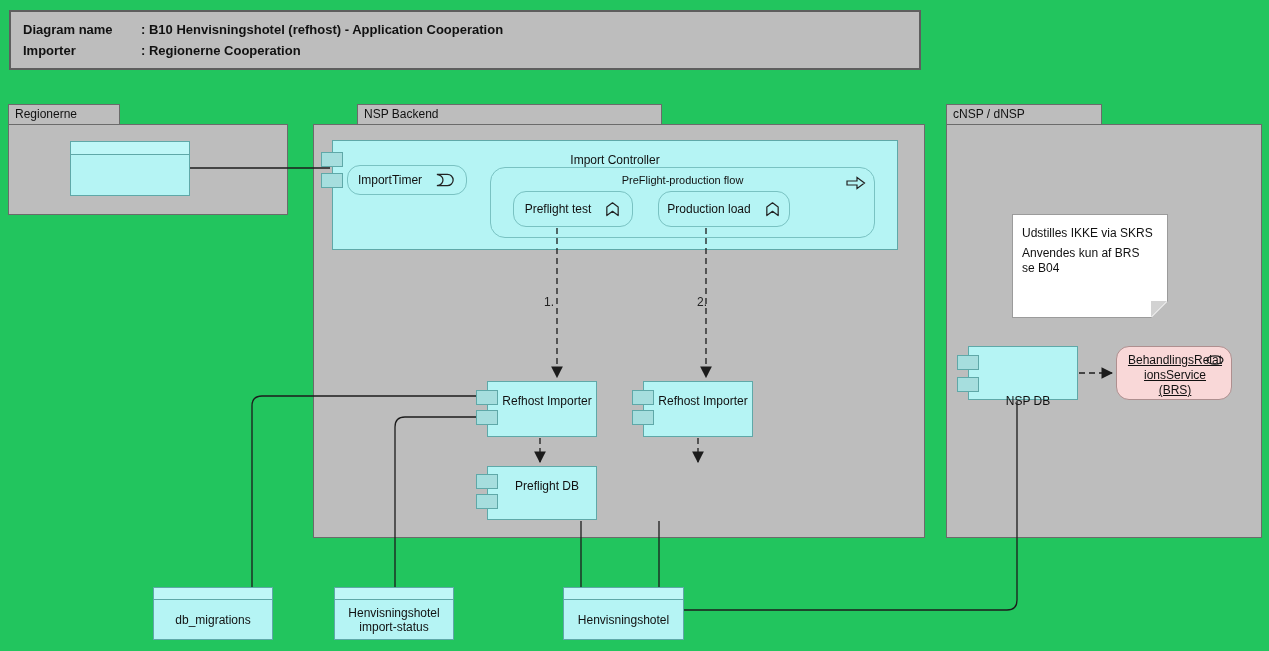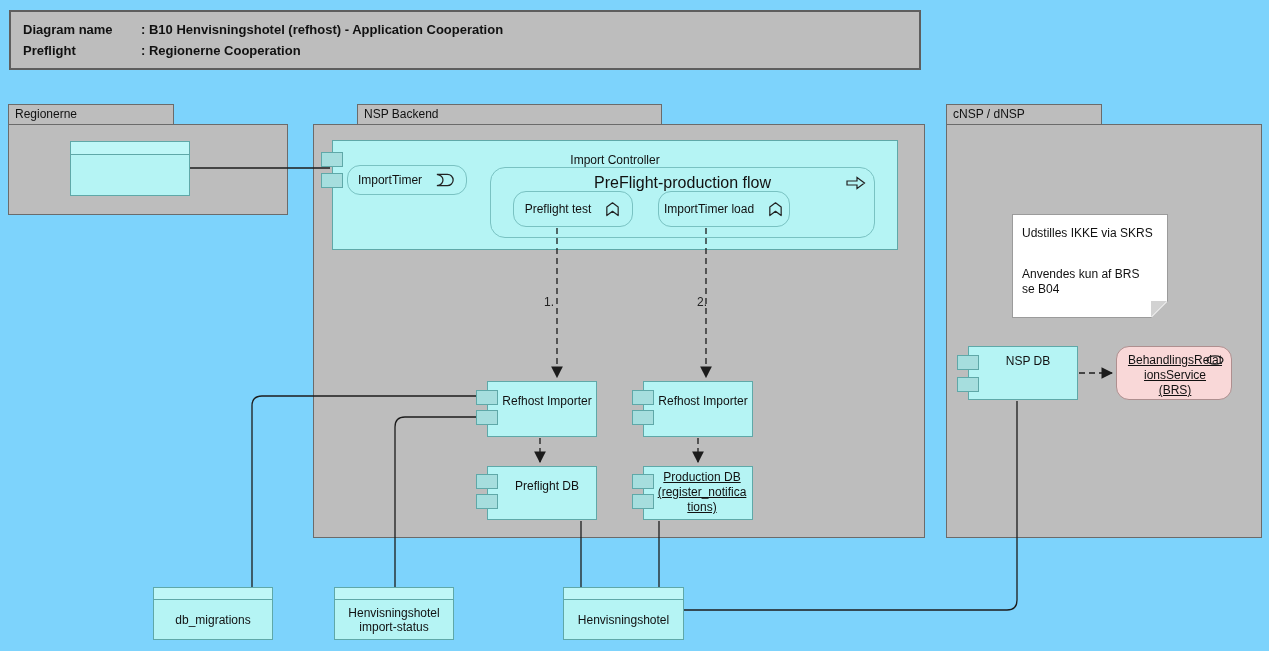--- a/index.html
+++ b/index.html
@@ -1,19 +1,19 @@
 <!DOCTYPE html>
 <html><head>
 <meta charset="utf-8">
 <style>
   html,body { margin:0; padding:0; background:#ffffff; }
   * { box-sizing:border-box; }
   .canvas {
     position:relative; width:1269px; height:651px;
-    font-family:"Liberation Sans", sans-serif; color:#111; overflow:hidden; background:#7dd3fc;
+    font-family:"Liberation Sans", sans-serif; color:#111; overflow:hidden; background:#22c55e;
   }
   
   .title-block {
     position:absolute; left:9px; top:10px; width:912px; height:60px;
     background:#bdbdbd; border:2px solid #5e5e5e; padding:7px 12px;
   }
   .title-row { display:flex; line-height:21px; font-size:13px; font-weight:bold; }
   .title-row .tlabel { width:118px; flex:0 0 auto; }
   
   .group-tab {
@@ -34,21 +34,21 @@
   }
   .toplabel { padding-top:12px; }
   .wrapword { overflow-wrap:anywhere;text-decoration:underline; }
   
   .rbox {
     position:absolute; background:#b5f4f4; border:1.3px solid #79c2c2; border-radius:13px;
     font-size:12px; display:flex; align-items:center; justify-content:center; gap:13px; z-index:4;
   }
   .flowbox {
     position:absolute; background:#b5f4f4; border:1.3px solid #79c2c2; border-radius:15px;
-    font-size:16px; z-index:4; text-align:center;
+    font-size:11px; z-index:4; text-align:center;
   }
   .flowbox .flow-title { padding-top:6px; }
   .flowbox .proc-icon { position:absolute; right:8px; top:8px; }
   
   .band { position:absolute; left:0; top:0; right:0; border-bottom:1.3px solid #5fa8a8; background:#bff7f7; }
   .band-label { position:absolute; left:0; right:0; display:flex; align-items:center; justify-content:center; flex-direction:column; }
   
   .service {
     position:absolute; background:#f9d8d8; border:1.5px solid #ae8f8f; border-radius:13px;
     font-size:12px; z-index:3; text-align:center; padding:6px 8px 0 10px;
@@ -56,43 +56,43 @@
   .service .svc-icon { position:absolute; right:7px; top:8px; }
   
   .note {
     position:absolute; background:#ffffff; border:1px solid #9b9b9b; z-index:2;
     font-size:12px; padding:11px 6px 0 9px; line-height:15px;
   }
   .note .fold-cut { position:absolute; right:-1px; bottom:-1px; width:17px; height:17px;
     background:#bdbdbd; clip-path:polygon(100% 0,100% 100%,0 100%); }
   .note .fold { position:absolute; right:0; bottom:0; width:16px; height:16px;
     background:#d2d2d2; clip-path:polygon(0 100%,100% 0,0 0); }
-  .note-gap { margin-top:26px; }
+  .note-gap { margin-top:5px; }
   
   svg.connectors { position:absolute; left:0; top:0; z-index:5; pointer-events:none; }
   .edge-label { position:absolute; font-size:12px; color:#222; z-index:6; }
   .icon svg { display:block; }
 </style>
 </head>
 <body>
 
 <div class="canvas">
 
   <div class="title-block">
     <div class="title-row">
       <span class="tlabel">Diagram name</span>
       <span>: B10 Henvisningshotel (refhost) - Application Cooperation</span>
     </div>
     <div class="title-row">
-      <span class="tlabel">Preflight</span>
+      <span class="tlabel">Importer</span>
       <span>: Regionerne Cooperation</span>
     </div>
   </div>
 
-  <div class="group-tab" style="left:8px; top:104px; width:166px;">
+  <div class="group-tab" style="left:8px; top:104px; width:112px;">
     <span>Regionerne</span>
   </div>
   <div class="group-body" style="left:8px; top:124px; width:280px; height:91px;"></div>
 
   <div class="group-tab" style="left:313px; top:104px; width:305px;margin-left:44px;">
     <span>NSP Backend</span>
   </div>
   <div class="group-body" style="left:313px; top:124px; width:612px; height:414px;"></div>
 
   <div class="group-tab" style="left:946px; top:104px; width:156px;">
@@ -131,21 +131,21 @@
   <div class="rbox" style="left:513px; top:191px; width:120px; height:36px;">
     <span>Preflight test</span>
     <span class="icon">
       <svg width="17" height="16" viewBox="0 0 18 16">
         <path d="M3,15 V6 L9,1.5 L15,6 V15 L9,10.5 Z" fill="none" stroke="#222" stroke-width="1.3" stroke-linejoin="round"></path>
       </svg>
     </span>
   </div>
 
   <div class="rbox" style="left:658px; top:191px; width:132px; height:36px;">
-    <span>ImportTimer load</span>
+    <span>Production load</span>
     <span class="icon">
       <svg width="17" height="16" viewBox="0 0 18 16">
         <path d="M3,15 V6 L9,1.5 L15,6 V15 L9,10.5 Z" fill="none" stroke="#222" stroke-width="1.3" stroke-linejoin="round"></path>
       </svg>
     </span>
   </div>
 
   <div class="comp" style="left:487px; top:381px; width:110px; height:56px;">
     <div class="lug" style="top:8px;"></div>
     <div class="lug" style="top:28px;"></div>
@@ -157,30 +157,25 @@
     <div class="lug" style="top:28px;"></div>
     <div class="toplabel" style="padding-left:10px;">Refhost Importer</div>
   </div>
 
   <div class="comp" style="left:487px; top:466px; width:110px; height:54px;">
     <div class="lug" style="top:7px;"></div>
     <div class="lug" style="top:27px;"></div>
     <div class="toplabel" style="padding-left:10px;">Preflight DB</div>
   </div>
 
-  <div class="comp" style="left:643px; top:466px; width:110px; height:54px;">
-    <div class="lug" style="top:7px;"></div>
-    <div class="lug" style="top:27px;"></div>
-    <div class="toplabel wrapword" style="padding:3px 4px 0 12px; line-height:15px;">Production DB (register_notifications)</div>
-  </div>
 
   <div class="comp" style="left:968px; top:346px; width:110px; height:54px;">
     <div class="lug" style="top:8px;"></div>
     <div class="lug" style="top:30px;"></div>
-    <div class="toplabel" style="padding-left:10px; padding-top:7px;">NSP DB</div>
+    <div class="toplabel" style="padding-left:10px; padding-top:7px;margin-top:40px;">NSP DB</div>
   </div>
 
   <div class="service wrapword" style="left:1116px; top:346px; width:116px; height:54px; line-height:15px;">
     <span class="svc-icon icon">
       <svg width="18" height="10" viewBox="0 0 18 10">
         <ellipse cx="9" cy="5" rx="8" ry="4.2" fill="none" stroke="#222" stroke-width="1.2"></ellipse>
       </svg>
     </span>
     <span>BehandlingsRelationsService (BRS)</span>
   </div>

